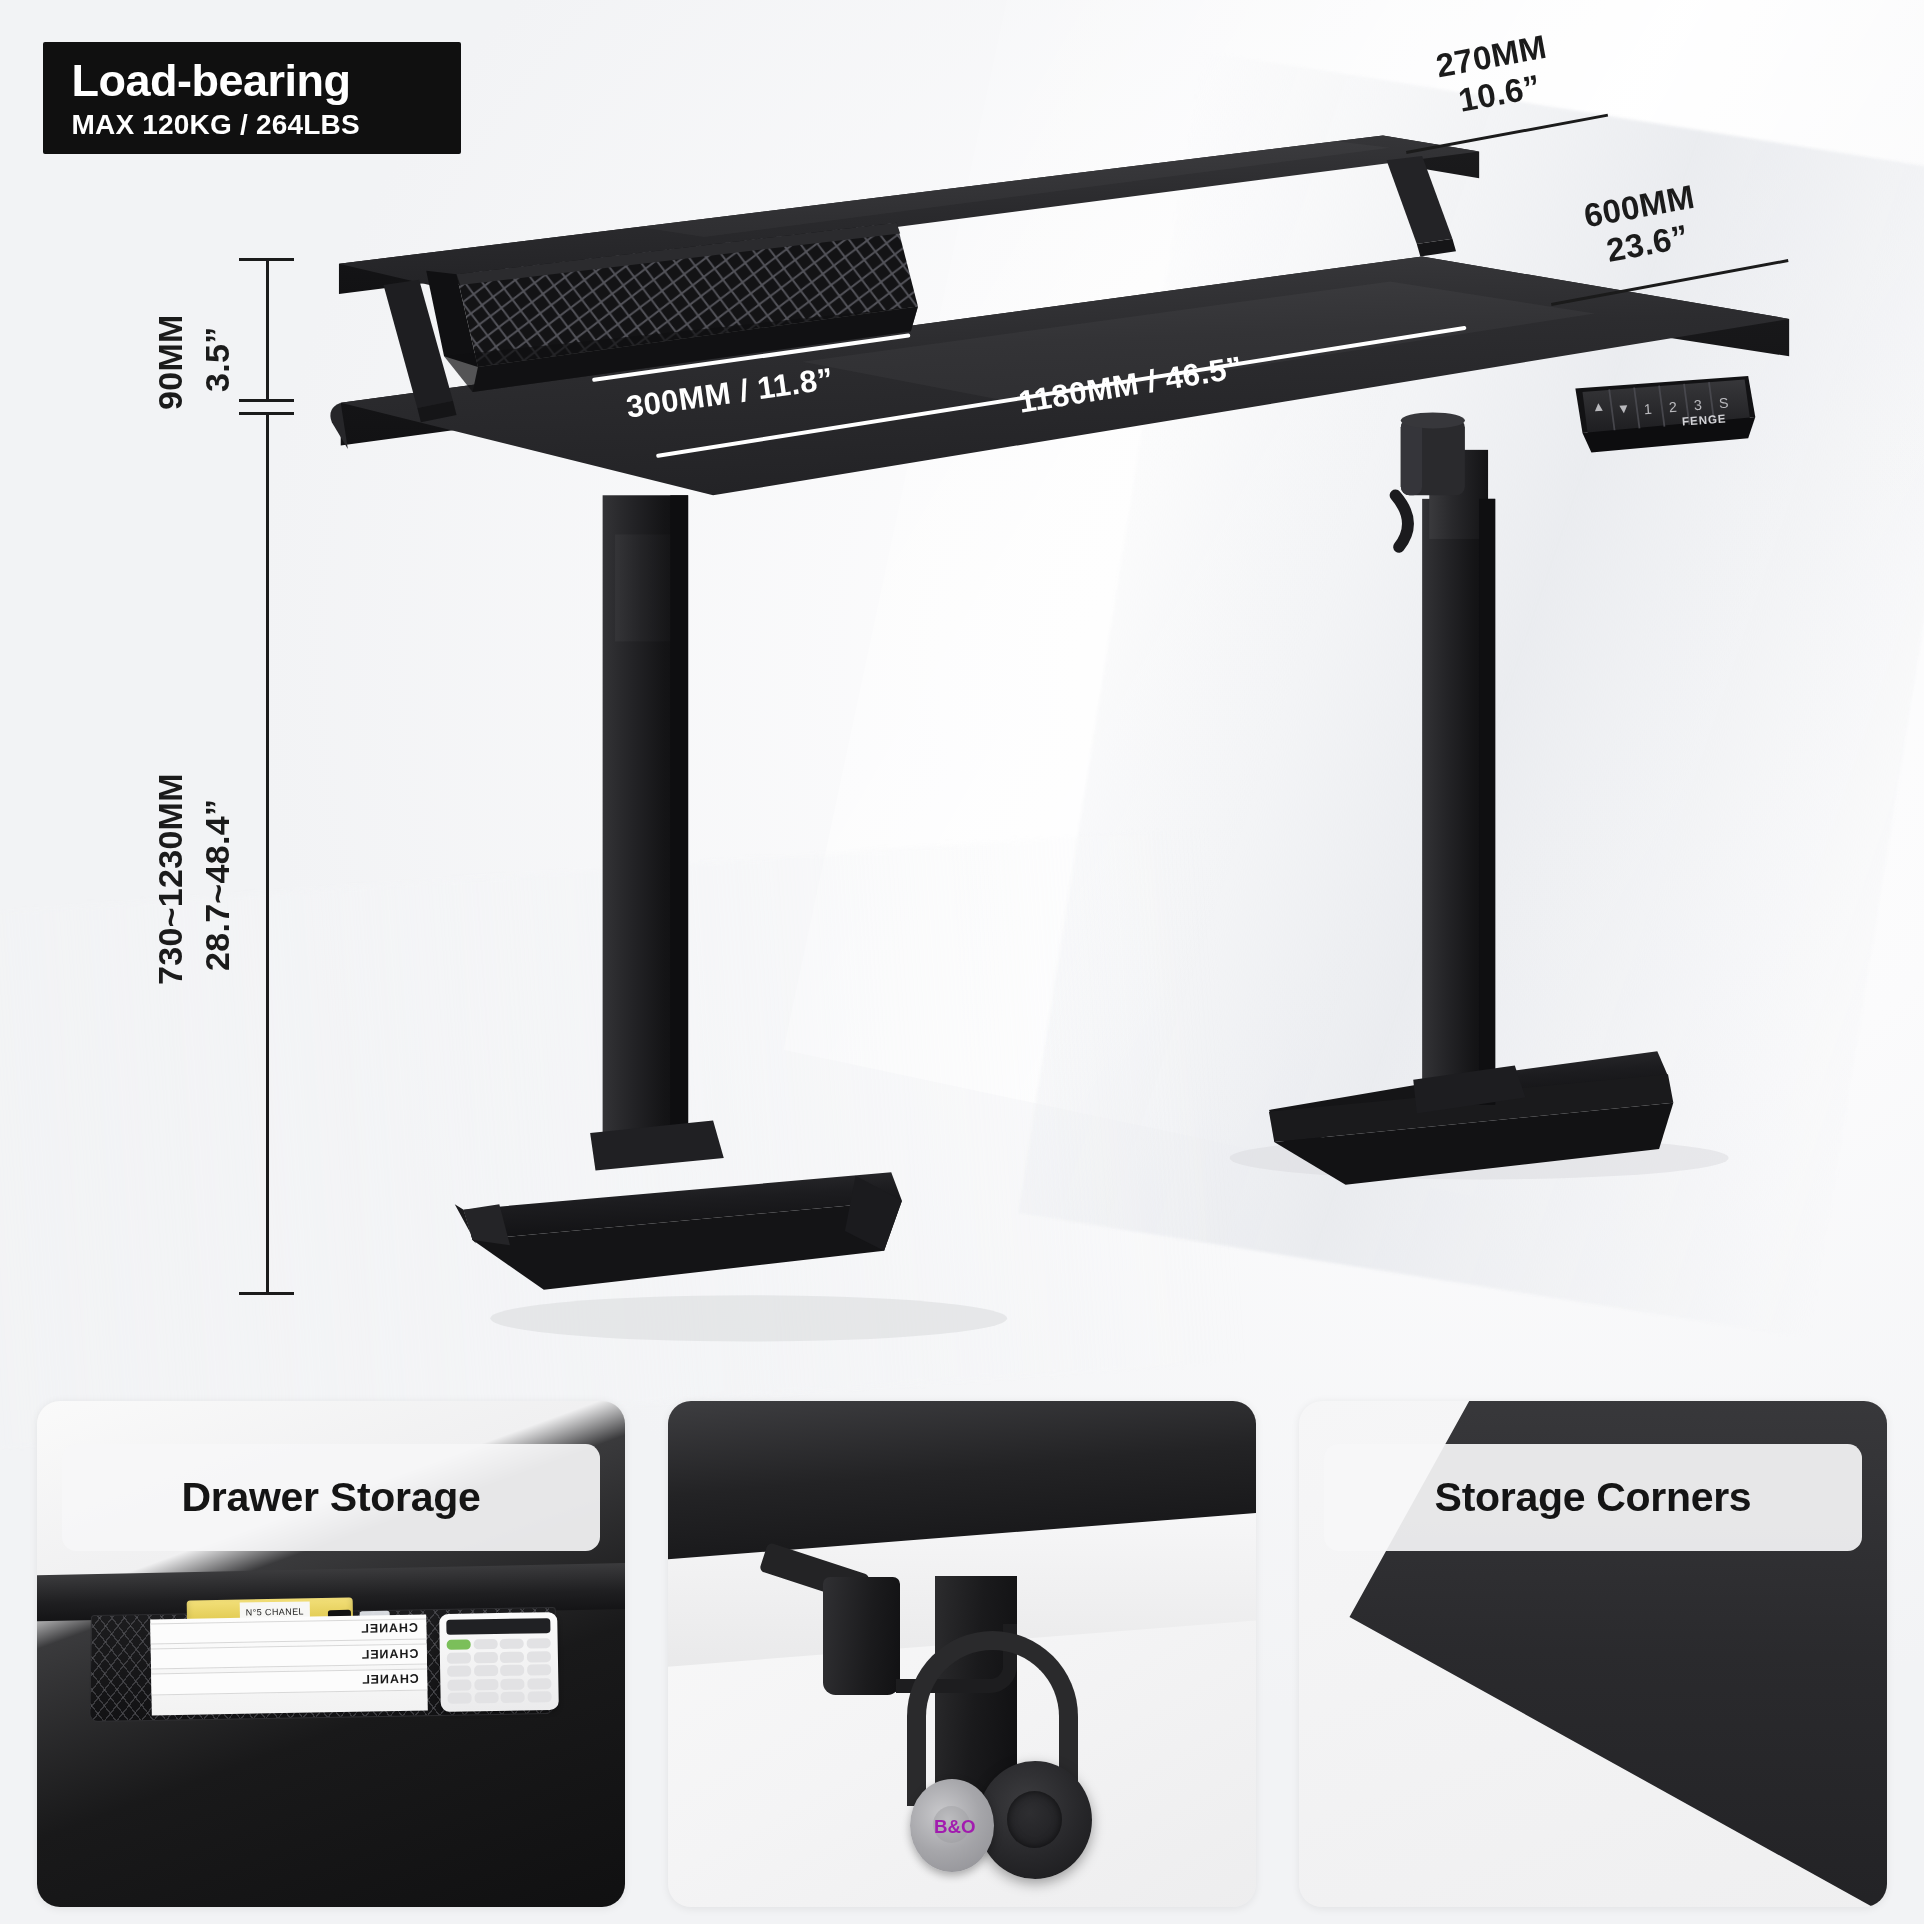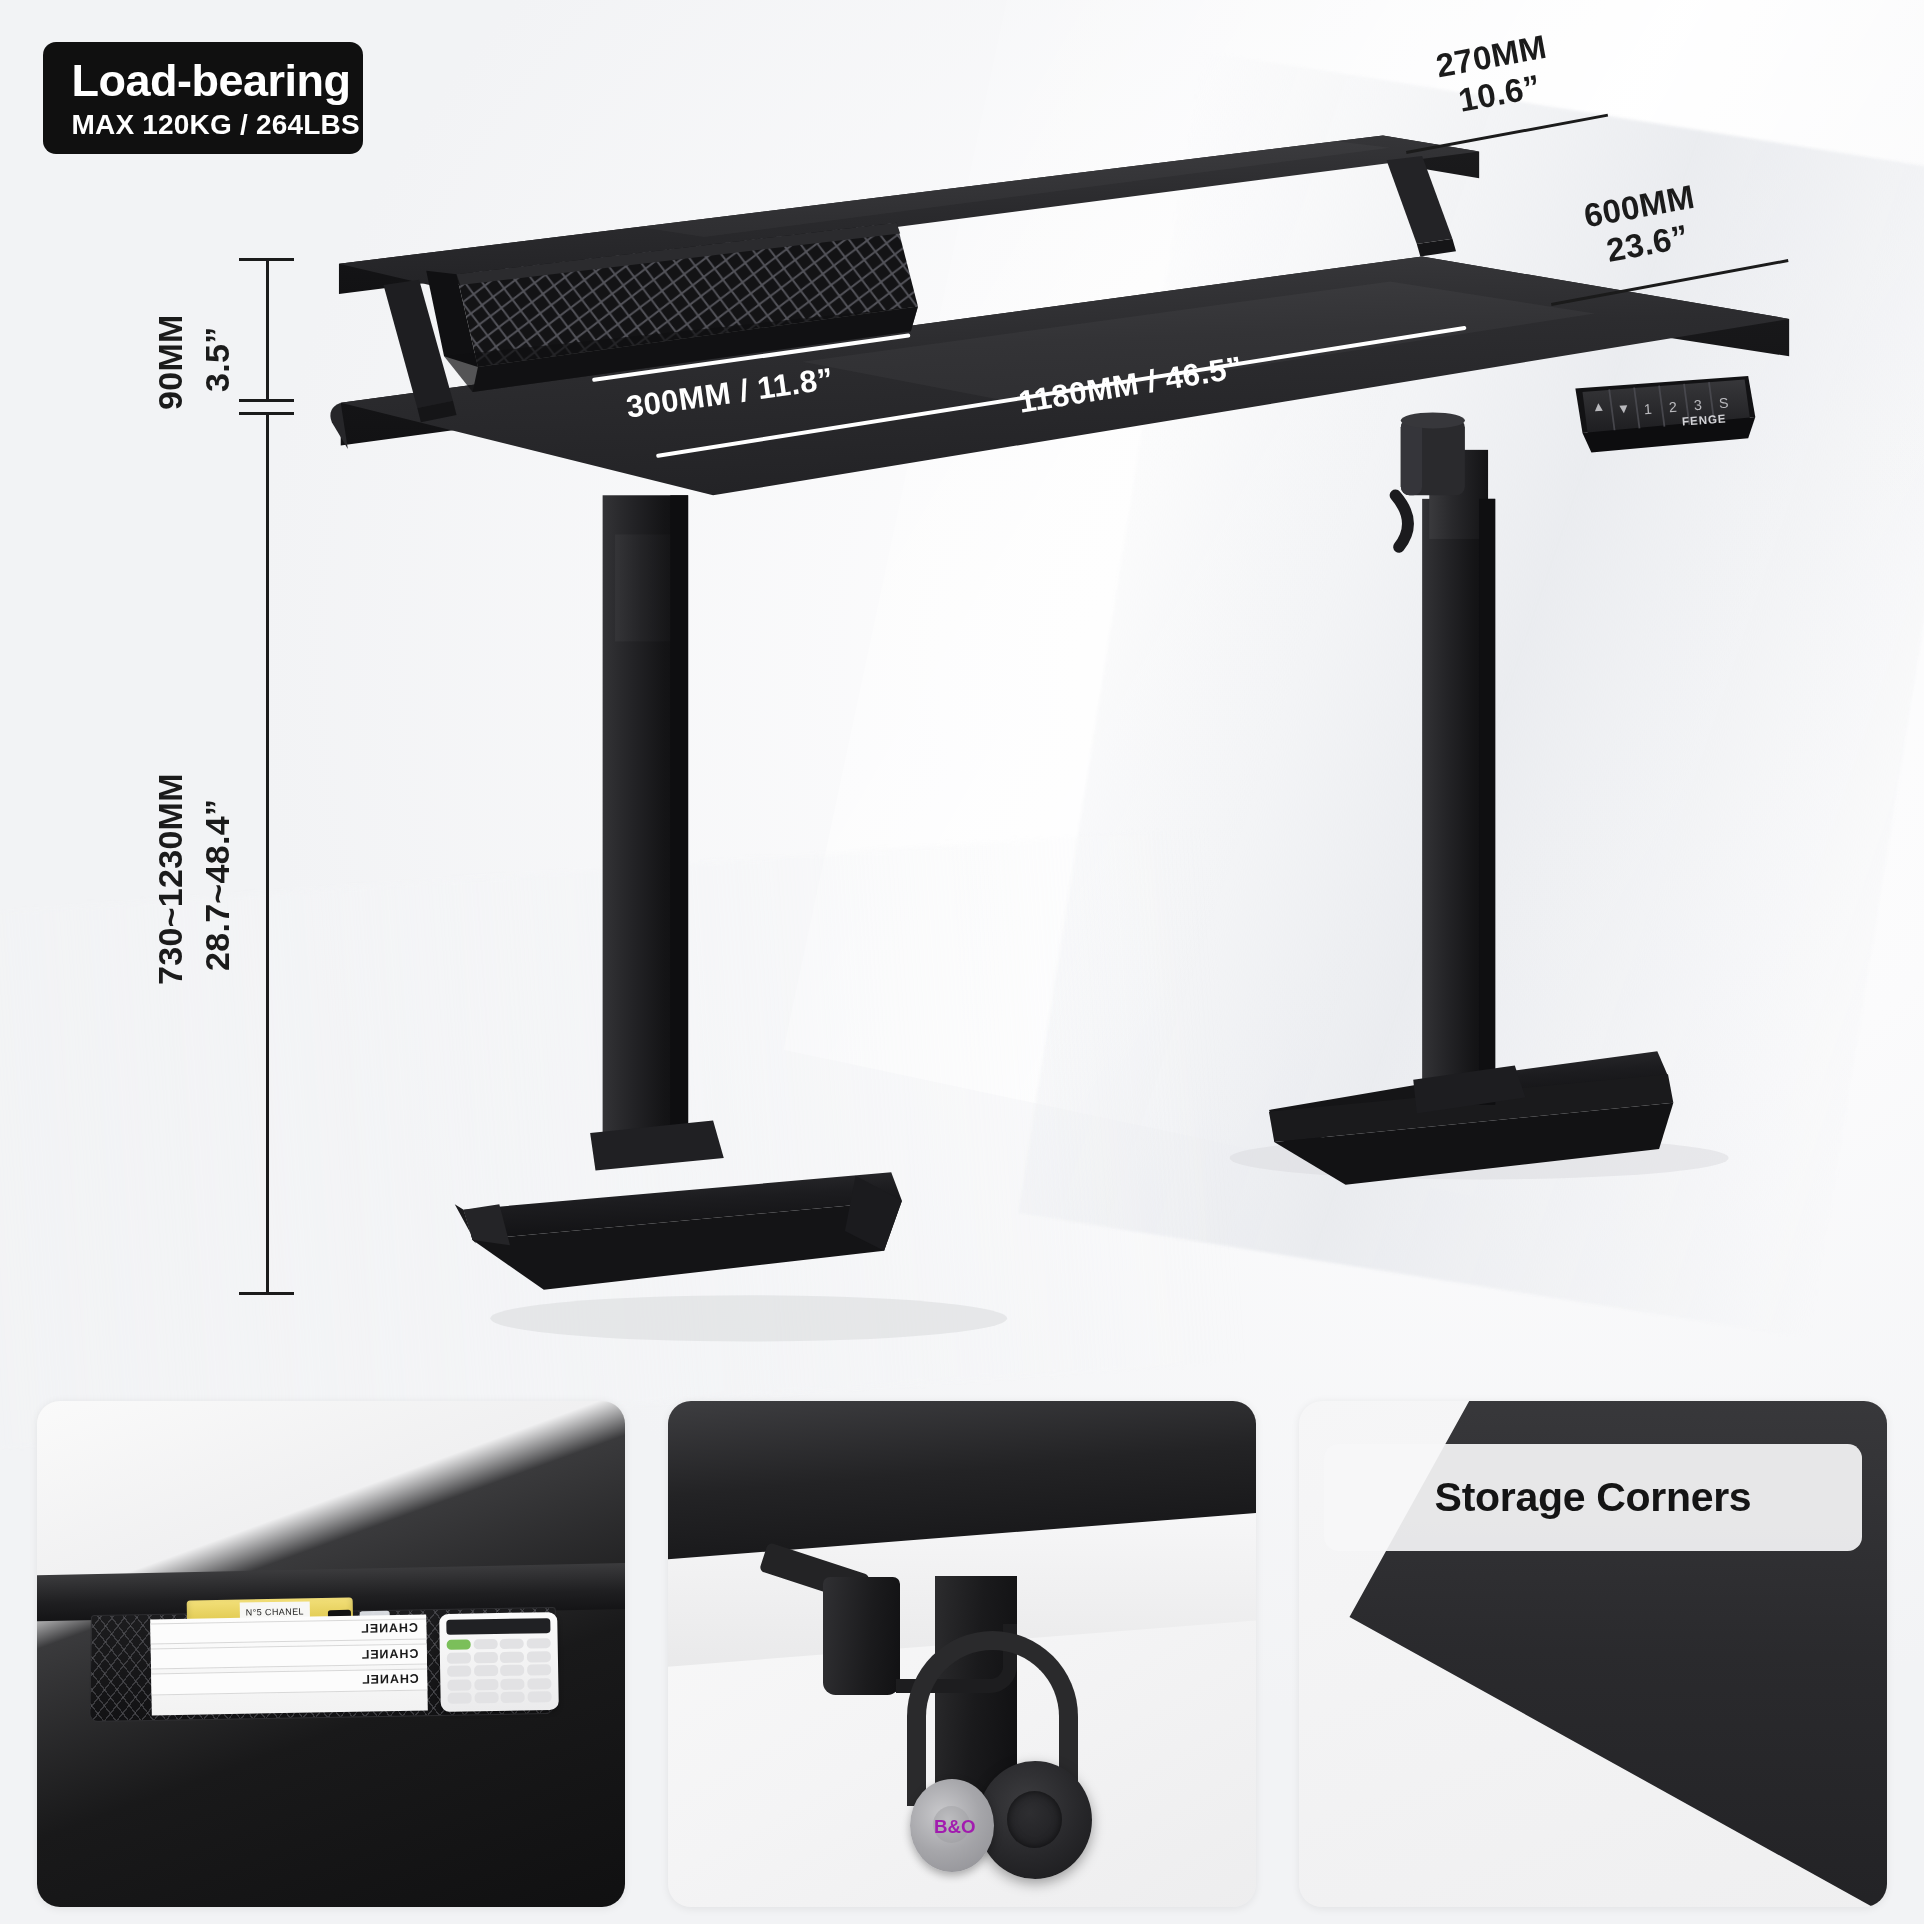--- a/index.html
+++ b/index.html
@@ -44,23 +44,23 @@
     width: 1337px; height: 535px;
     background: linear-gradient(90deg, rgba(248,249,250,0) 0%, rgba(244,245,247,0.7) 45%, rgba(248,249,250,0) 100%);
     transform: rotate(-4deg);
     filter: blur(2.7px);
   }
 
   
   #badge {
     position: absolute;
     left: 43px; top: 42px;
-    width: 320px; height: 112px;
+    width: 418px; height: 112px;
     background: #101010;
-    border-radius: 13px;
+    border-radius: 2px;
     box-sizing: border-box;
     padding: 13.4px 0 0 28.5px;
   }
   #badge .t1 {
     color: #ffffff;
     font-size: 45px;
     font-weight: bold;
     letter-spacing: -0.5px;
     line-height: 52px;
     white-space: nowrap;
@@ -666,20 +666,23 @@
               <i></i>
               <i></i>
               <i></i>
             <i></i>
               <i></i>
               <i></i>
               <i></i>
           </div>
         </div>
       </div>
+      <div class="panel-title">
+        <span>Drawer Storage</span>
+      </div>
     </div>
 
     <div class="panel" id="panel-2">
       <div class="panel-art">
         <div class="p2-bg"></div>
         <div class="p2-top"></div>
         <div class="p2-underside"></div>
         <div class="p2-bracket"></div>
         <div class="p2-motor"></div>
         <div class="p2-post"></div>

